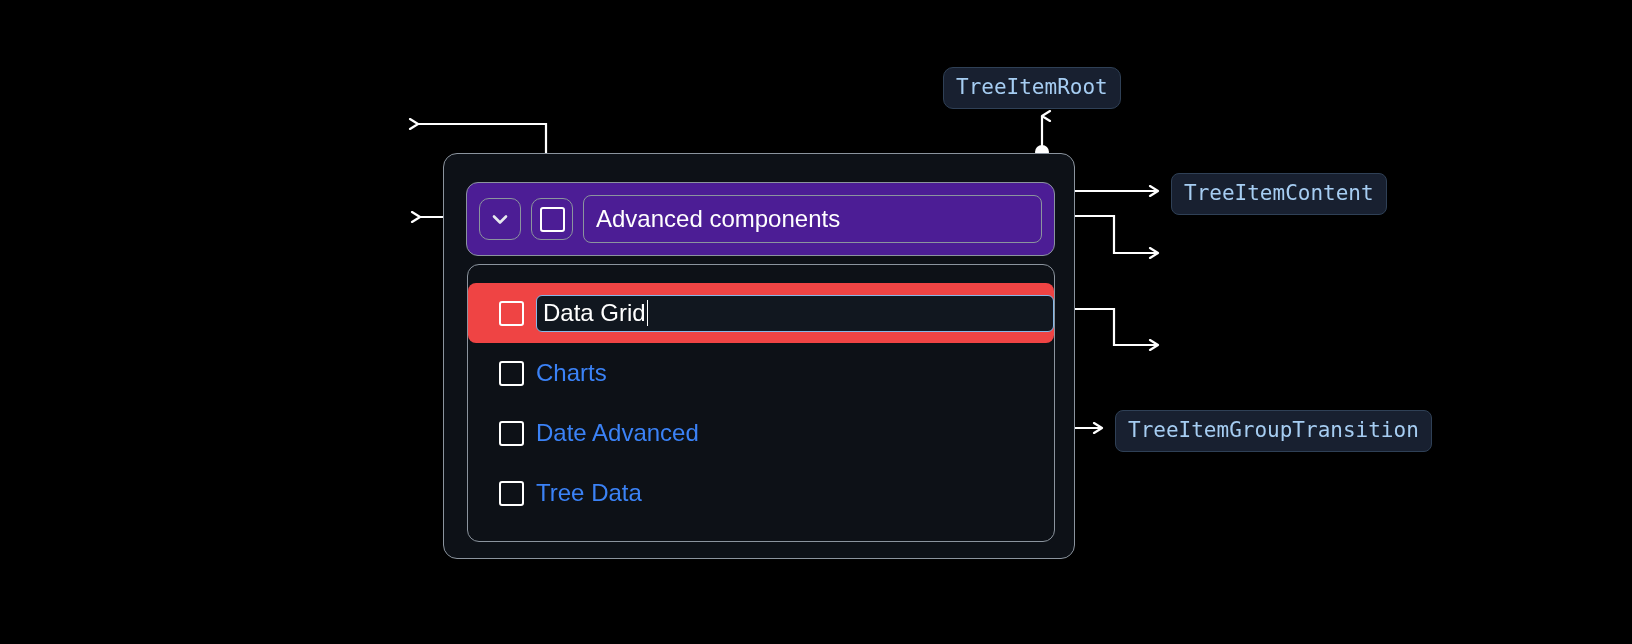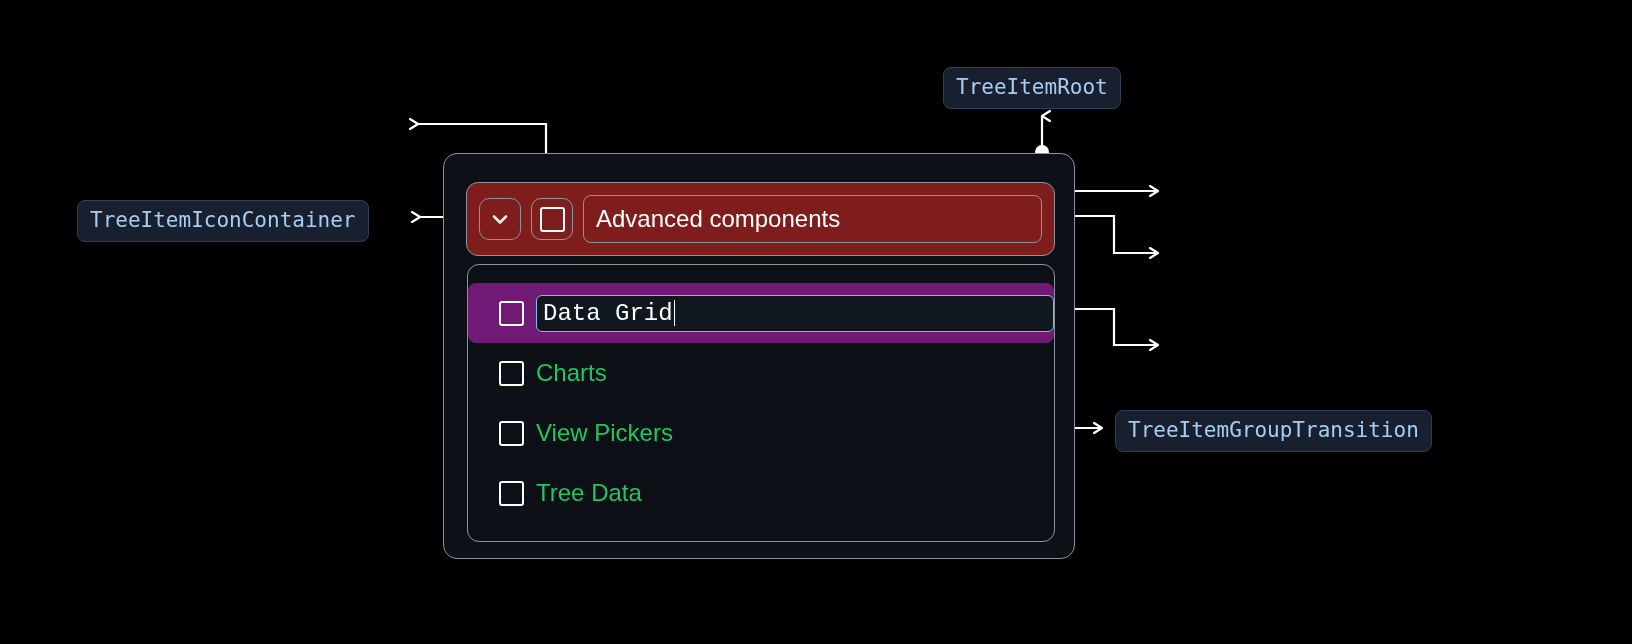--- a/index.html
+++ b/index.html
@@ -41,21 +41,21 @@
     box-sizing: border-box;
     background: #0d1117;
     border: 1px solid #8b949e;
     border-radius: 14px;
   }
   .tree-content {
     position: absolute;
     left: 22px; top: 28px;
     width: 589px; height: 74px;
     box-sizing: border-box;
-    background: #7f1d1d;
+    background: #4c1d95;
     border: 1px solid #8b949e;
     border-radius: 12px;
     display: flex;
     align-items: center;
     padding: 0 12px;
     gap: 10px;
   }
   .icon-container {
     width: 42px; height: 42px;
     box-sizing: border-box;
@@ -108,26 +108,25 @@
 
   .tree-item-row {
     position: relative;
     height: 60px;
     display: flex;
     align-items: center;
     padding-left: 31px;
     box-sizing: border-box;
   }
   .tree-item-row.editing {
-    background: #701a75;
+    background: #ef4444;
     border-radius: 8px;
-    font-family: Liberation Mono, monospace;
   }
   .row-label {
-    color: #22c55e;
+    color: #3b82f6;
     font-size: 24px;
     margin-left: 12px;
     line-height: 1;
   }
   .label-input {
     margin-left: 12px;
     flex: 1 1 auto;
     height: 37px;
     box-sizing: border-box;
     background: #11171f;
@@ -188,24 +187,24 @@
       <circle cx="497" cy="217" r="7"></circle>
       <circle cx="1042" cy="152" r="7"></circle>
       <circle cx="1056" cy="191" r="7"></circle>
       <circle cx="1042" cy="216" r="7"></circle>
       <circle cx="1042" cy="309" r="7"></circle>
       <circle cx="1055" cy="428" r="7"></circle>
     </g>
   </svg>
 
 
-  <div class="chip" style="left:77px; top:200px;">TreeItemIconContainer</div>
-
-  <div class="chip" style="left:943px; top:67px;">TreeItemRoot</div>
-
+
+  <div class="chip" style="left:943px; top:67px;border-radius:10px;">TreeItemRoot</div>
+
+  <div class="chip" style="left:1171px; top:173px;">TreeItemContent</div>
 
 
 
   <div class="chip" style="left:1115px; top:410px;">TreeItemGroupTransition</div>
 
   <div class="tree-root">
 
     <div class="tree-content">
 
       <div class="icon-container">
@@ -236,21 +235,21 @@
         </div>
       </div>
 
       <div class="tree-item-row">
         <span class="cbx cbx-row"></span>
         <span class="row-label">Charts</span>
       </div>
 
       <div class="tree-item-row">
         <span class="cbx cbx-row"></span>
-        <span class="row-label">View Pickers</span>
+        <span class="row-label">Date Advanced</span>
       </div>
 
       <div class="tree-item-row">
         <span class="cbx cbx-row"></span>
         <span class="row-label">Tree Data</span>
       </div>
 
     </div>
   </div>
 

